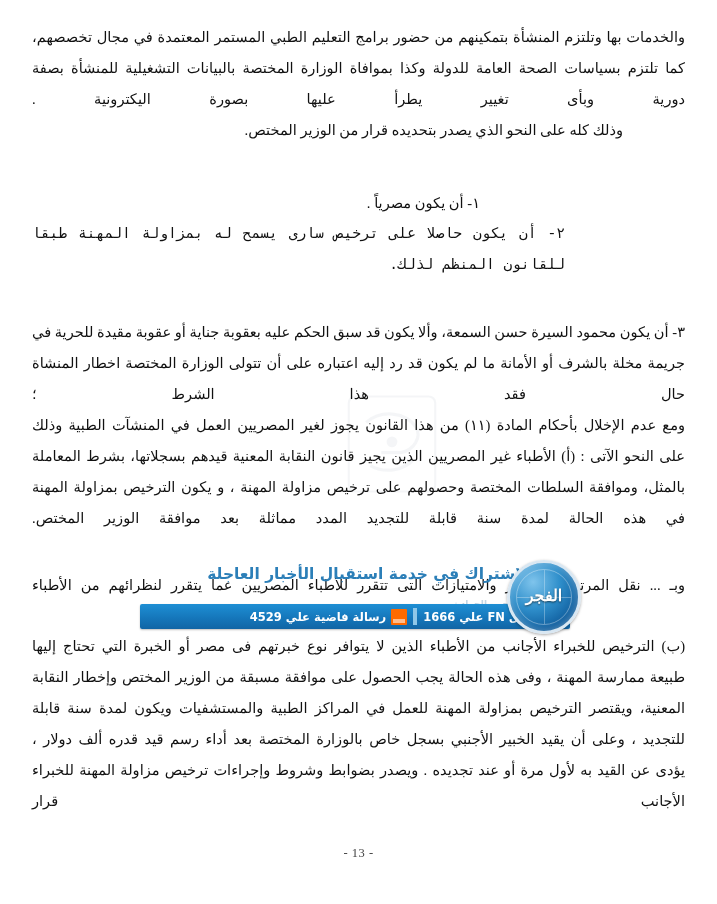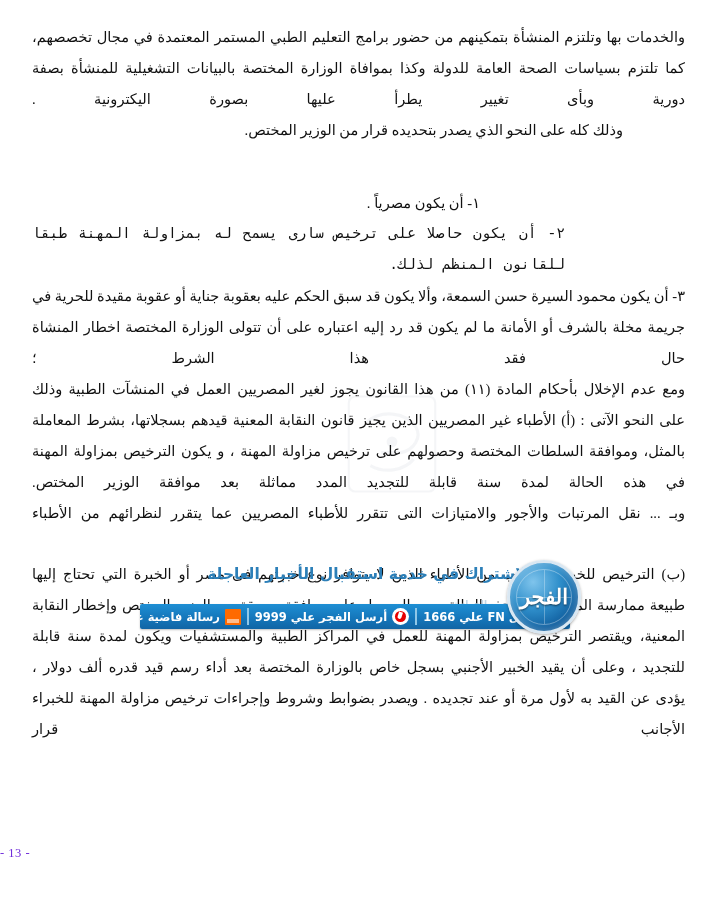--- a/index.html
+++ b/index.html
@@ -82,21 +82,21 @@
     text-underline-offset: 3px;
   }
 
   .clause {
     direction: rtl;
     text-align: justify;
     text-align-last: right;
     font-size: 14.6px;
     line-height: 31px;
   }
-  .clause.just-all { text-align-last: justify; }
+  .clause.just-all { text-align-last: justify; margin-top: 36px; }
   .clause-1 { padding-right: 205px; }
   .clause-2 { padding-right: 120px; font-family: Liberation Mono, monospace; }
 
   
   .ad-overlay {
     position: absolute;
     left: 140px;
     top: 566px;
     width: 452px;
     height: 66px;
@@ -248,39 +248,39 @@
     content: "";
     position: absolute;
     top: 50%; left: 0; right: 0;
     height: 1px; margin-top: -0.5px;
     background: rgba(255,255,255,0.3);
   }
   .ad-badge .badge-text {
     position: relative;
     z-index: 2;
     direction: rtl;
-    font-family: Liberation Sans, sans-serif;
-    font-weight: 700;
-    font-size: 21px;
+    font-family: Liberation Serif, serif;
+    font-weight: 700;
+    font-size: 16px;
     color: #ffffff;
     text-shadow: 0 1px 2px rgba(0,0,0,0.55);
     line-height: 1;
     transform: translateY(-1px);
   }
 
   
   .page-footer {
     position: absolute;
     left: 0;
     right: 0;
     top: 846px;
-    text-align: left;
+    text-align: center;
     font-family: "Liberation Serif", serif;
     font-size: 12.5px;
-    color: #6d28d9;
+    color: #404040;
     letter-spacing: 0.5px;
     z-index: 2;
   }
 </style>
 </head>
 <body>
 
 <div class="page">
 
   <div class="watermark">
@@ -330,26 +330,20 @@
         <span class="logo-etisalat">
           <svg viewBox="0 0 24 24" xmlns="http://www.w3.org/2000/svg">
             <path d="M4 4 C16 4, 21 10, 21 14 C21 19, 15 21, 10 20 C14 18, 17 15, 16 12 C15 9, 10 6, 4 4 Z" fill="#8cc63f"></path>
           </svg>
         </span>
         <span>أرسل FN علي 1666</span>
       </div>
 
       <div class="strip-sep"></div>
 
-      <div class="strip-cell">
-        <span class="logo-vodafone">
-            <span></span>
-          </span>
-        <span>أرسل الفجر علي 9999</span>
-      </div>
 
       <div class="strip-sep"></div>
 
       <div class="strip-cell">
         <span class="logo-orange"></span>
         <span>رسالة فاضية علي 4529</span>
       </div>
 
     </div>
 

